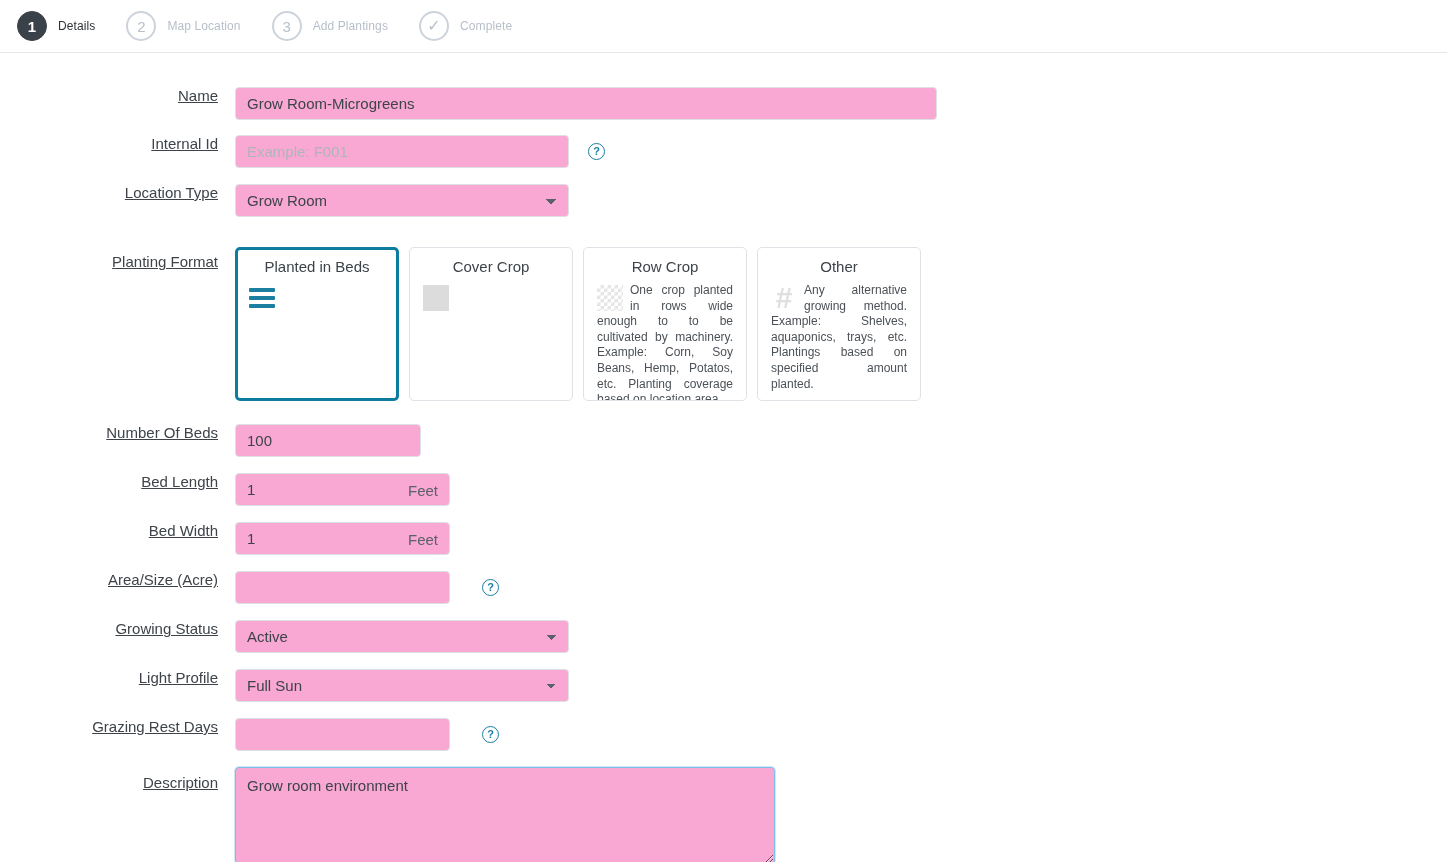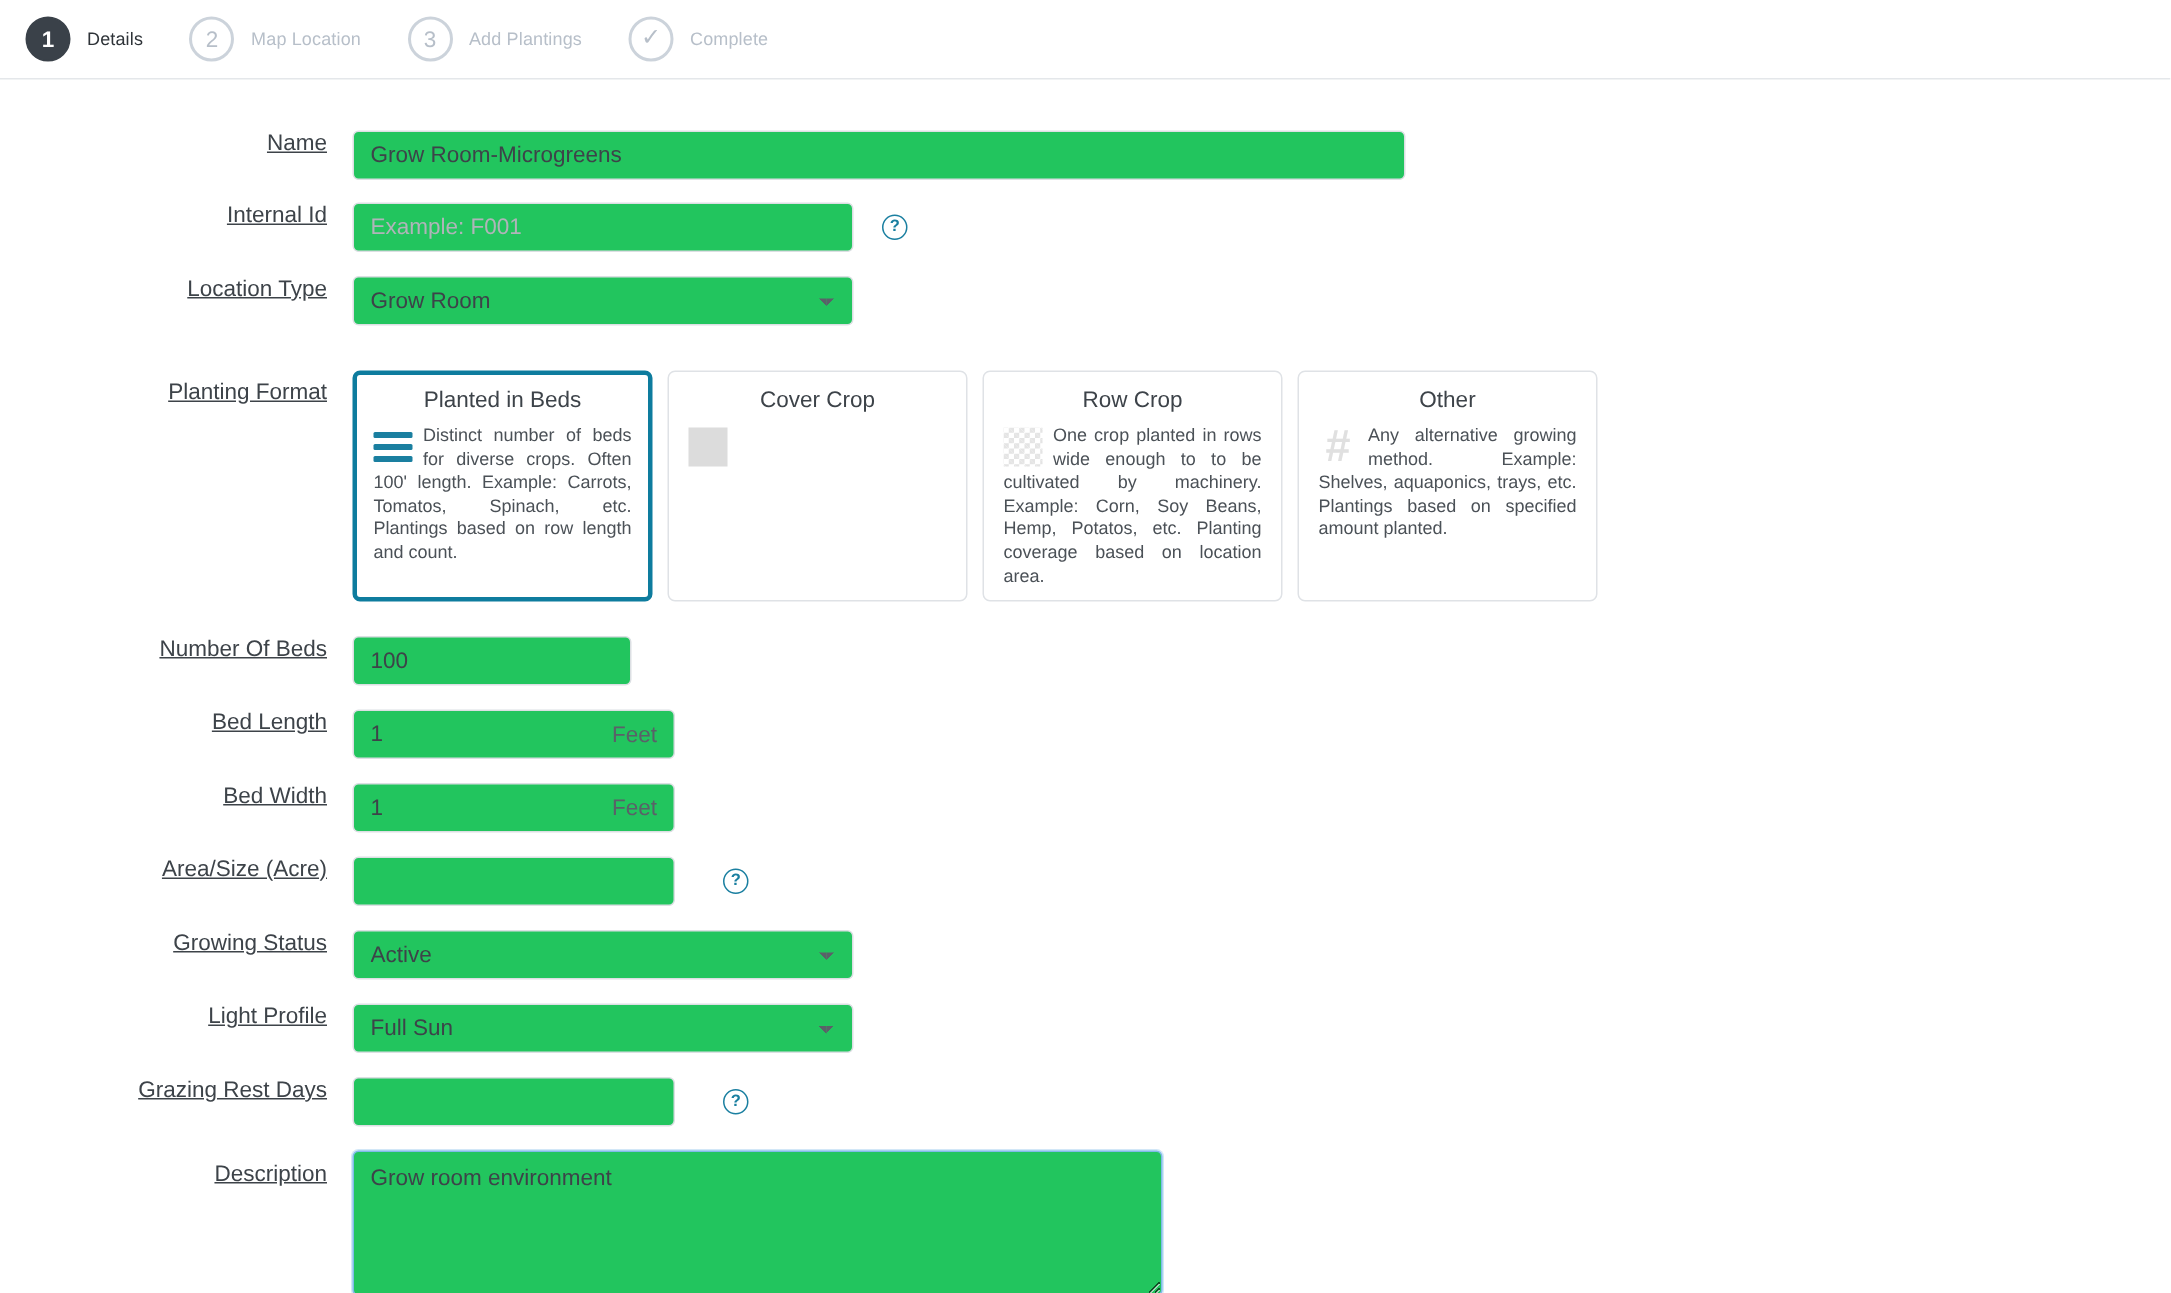--- a/index.html
+++ b/index.html
@@ -86,21 +86,21 @@
     display: flex;
     align-items: flex-start;
   }
 
   input.txt, select.sel, textarea.ta {
     font-family: "Liberation Sans", sans-serif;
     font-size: 15px;
     color: #3d4349;
     border: 1px solid #dcdfe3;
     border-radius: 4px;
-    background: #22c55e;
+    background: #f9a8d4;
     padding: 6px 11px;
     height: 33px;
     outline: none;
   }
   input.txt::placeholder, textarea.ta::placeholder { color: #b0b4b9; }
 
   .w-name   { width: 702px; }
   .w-sel    { width: 334px; }
 
   select.sel {
@@ -149,21 +149,21 @@
     line-height: 1;
     flex: 0 0 auto;
   }
 
   
   .cards {
     display: flex;
     gap: 10px;
   }
   .card {
-    width: 200px;
+    width: 164px;
     height: 154px;
     border: 1px solid #dfe2e6;
     border-radius: 5px;
     background: #ffffff;
     padding: 10px 13px 8px 13px;
     cursor: pointer;
     overflow: hidden;
   }
   .card.selected {
     border: 3px solid #0e7c9e;
@@ -296,21 +296,20 @@
     <div class="field-col">
       <div class="cards">
 
         <div class="card selected">
           <div class="card-title">Planted in Beds</div>
           <div class="card-icon icon-beds">
             <span></span>
               <span></span>
               <span></span>
           </div>
-          <div class="card-body">Distinct number of beds for diverse crops. Often 100' length. Example: Carrots, Tomatos, Spinach, etc. Plantings based on row length and count.</div>
         </div>
 
         <div class="card">
           <div class="card-title">Cover Crop</div>
           <div class="card-icon icon-square"></div>
         </div>
 
         <div class="card">
           <div class="card-title">Row Crop</div>
           <div class="card-icon icon-check"></div>

